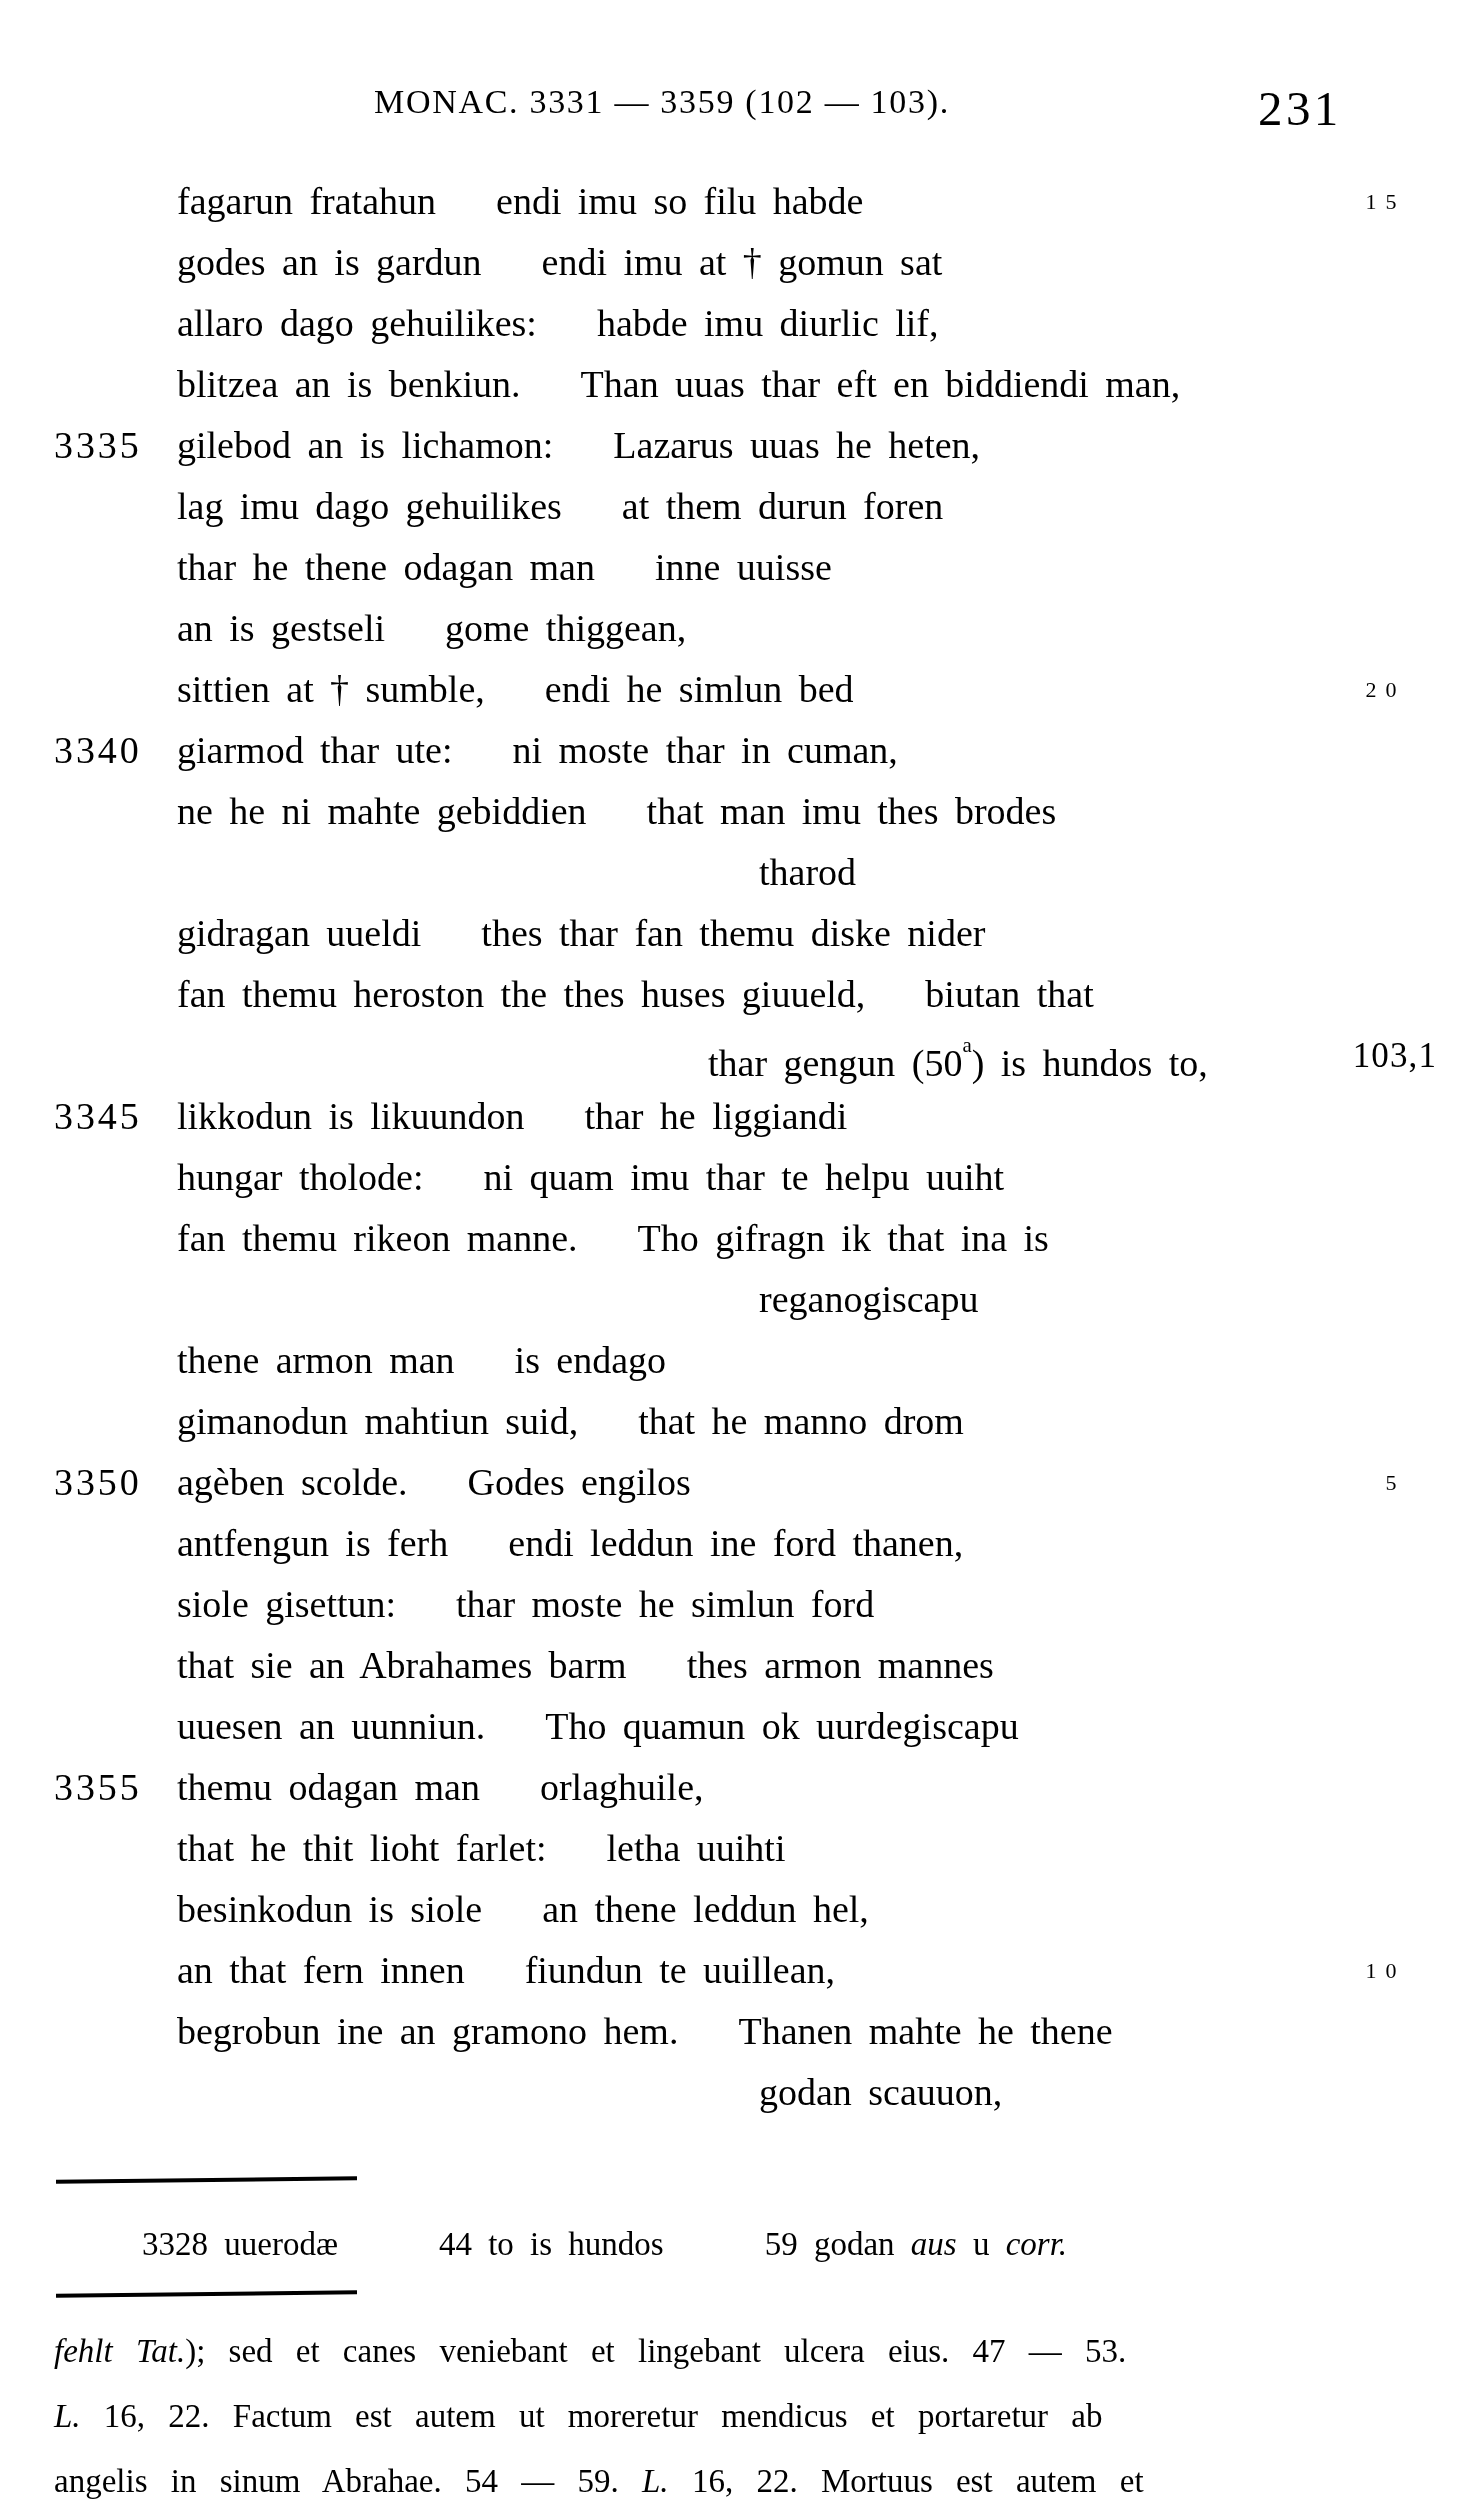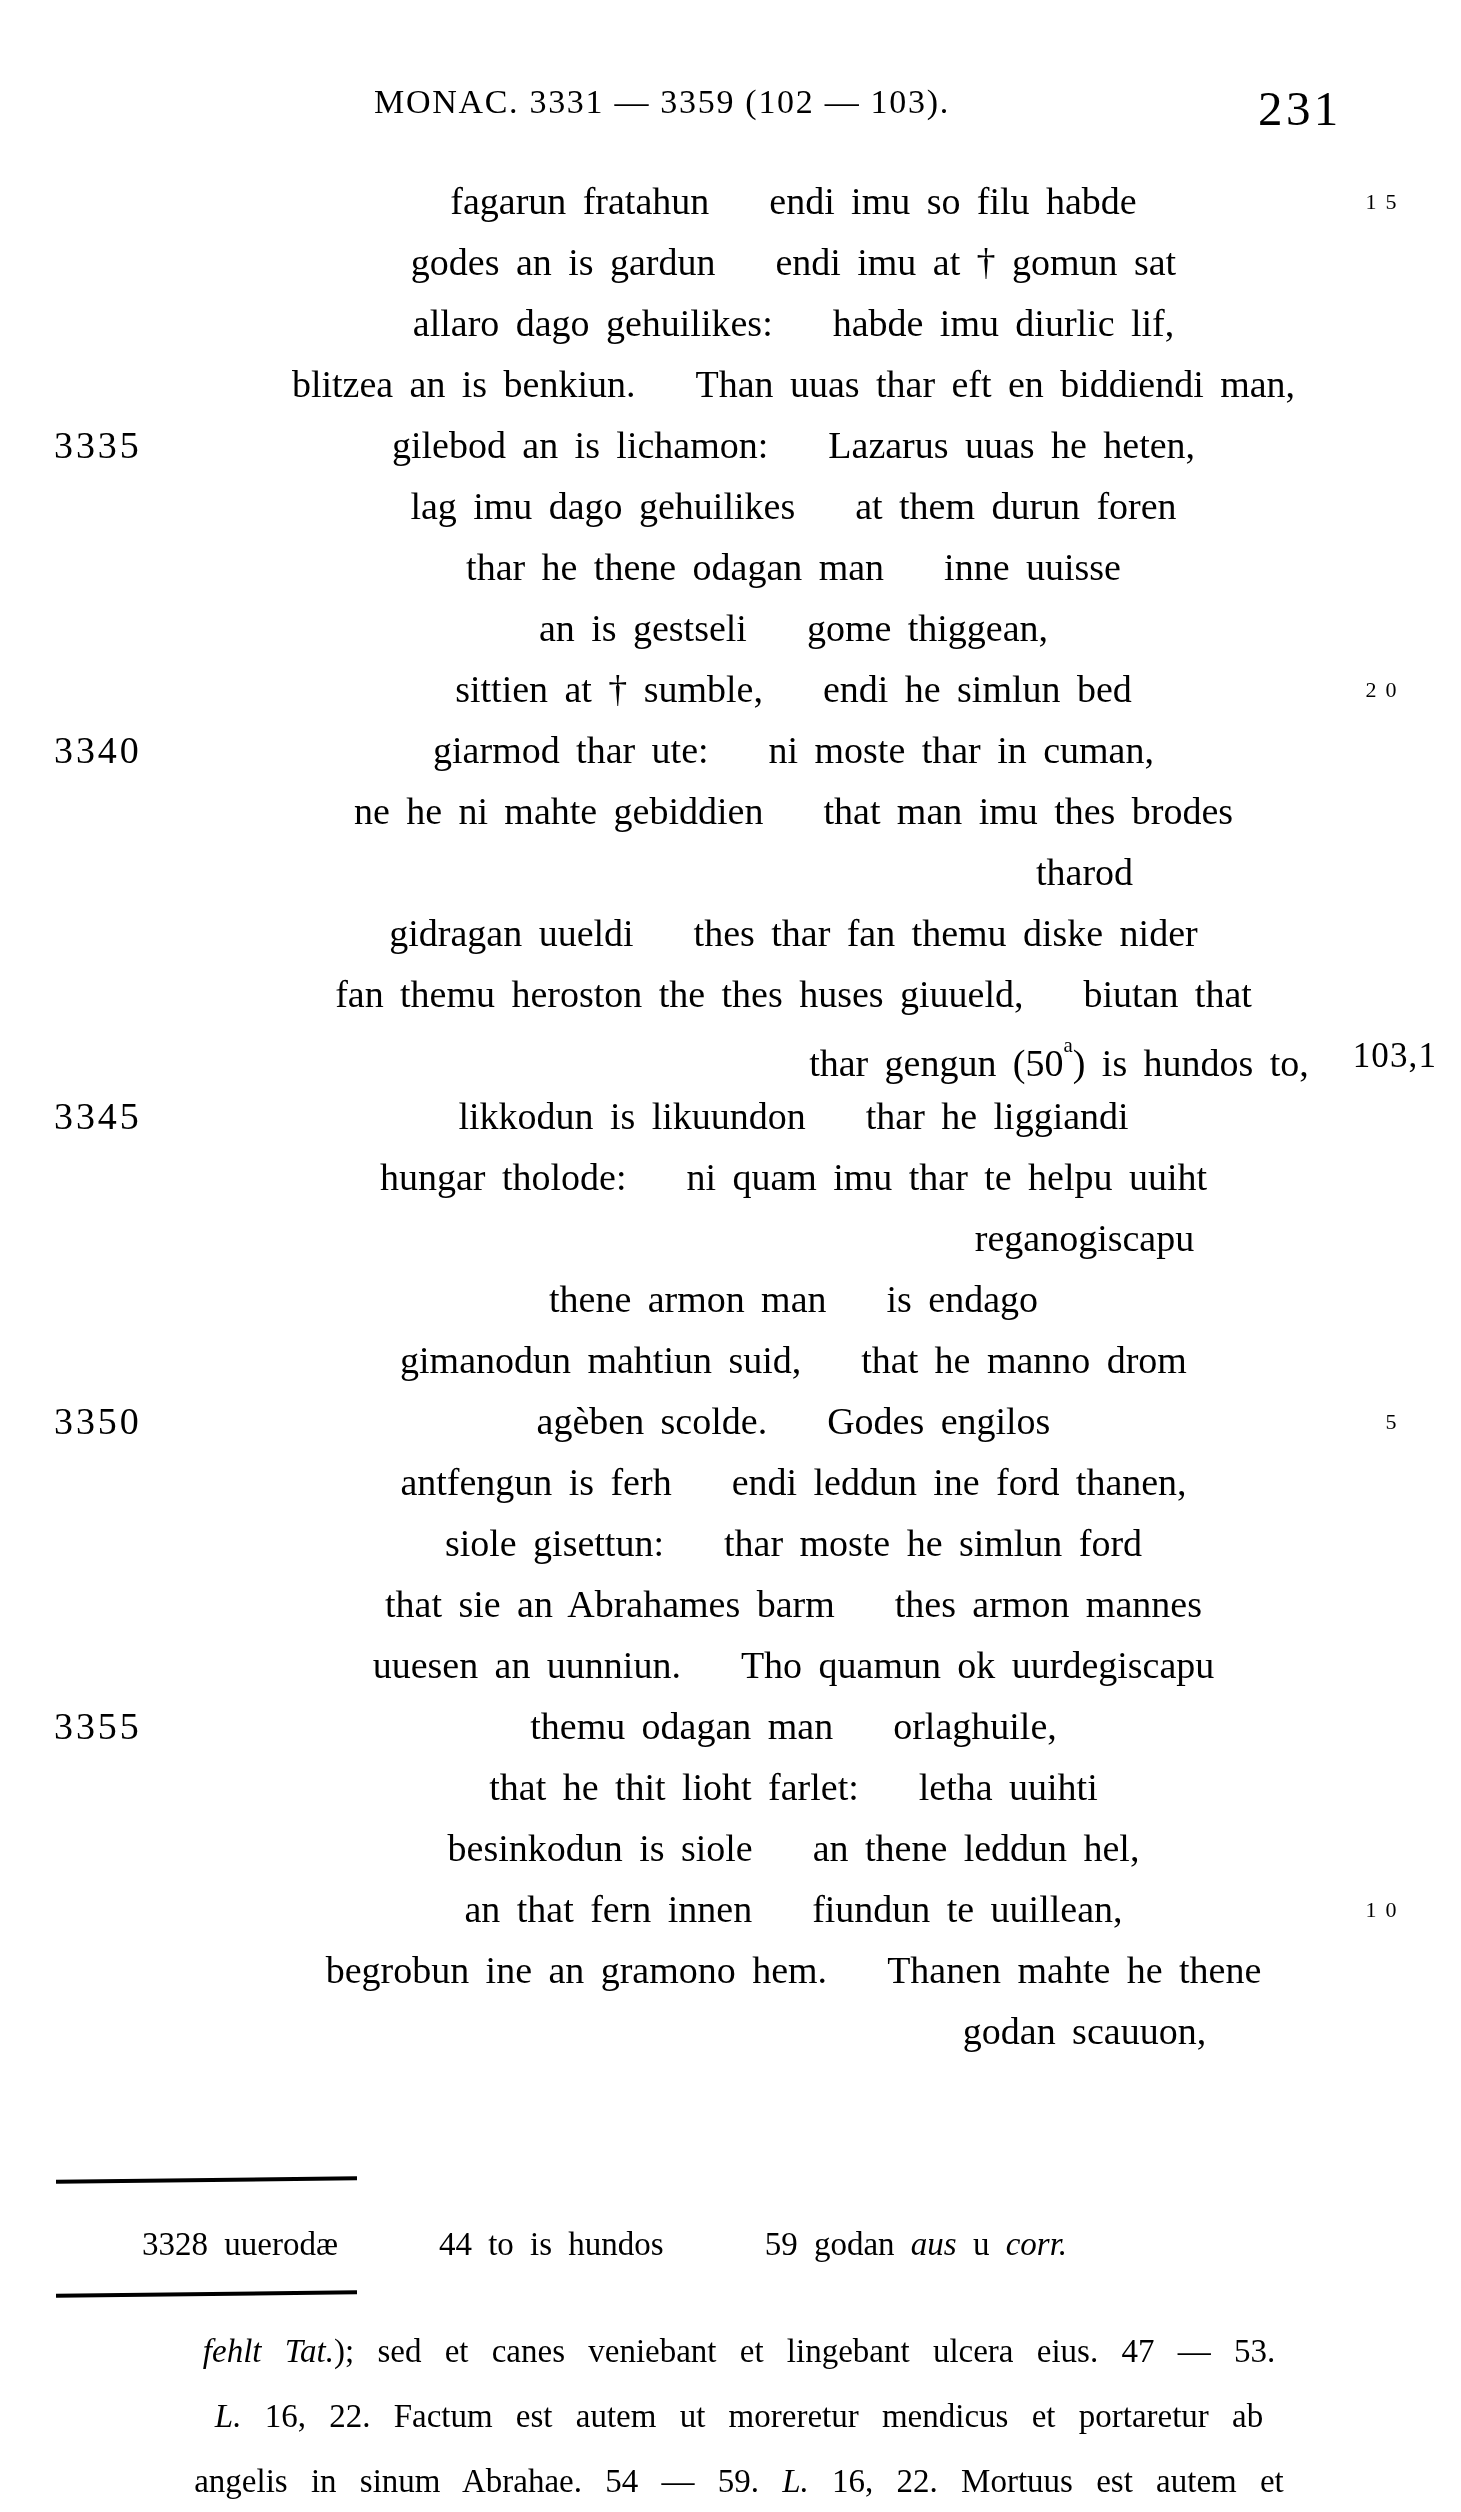--- a/index.html
+++ b/index.html
@@ -1,17 +1,17 @@
 <!DOCTYPE html>
 <html style="font-size:9px"><head>
 <meta charset="utf-8">
 <style>
   html,body{margin:0;padding:0;background:#ffffff;}
   .page{position:relative;width:1462px;height:2512px;background:#ffffff;overflow:hidden;
-        font-family:"Liberation Serif", serif;color:#000;text-align:center;}
+        font-family:"Liberation Serif", serif;color:#000;}
   .header{position:absolute;left:374px;top:83px;font-size:34px;letter-spacing:1.7px;white-space:nowrap;}
   .pagenum{position:absolute;left:1258px;top:64px;font-size:49px;letter-spacing:3.4px;margin-top:16px;}
   .verse{position:absolute;left:177px;top:171px;width:1233px;font-size:38px;word-spacing:6.9px;}
   .vrow{position:relative;height:61px;line-height:61px;white-space:nowrap;}
   .vnum{position:absolute;left:-123px;letter-spacing:2.9px;}
   .half{display:inline;}
   .b2{margin-left:60px;}
   .cont{padding-left:582px;}
   .cont2{padding-left:531px;}
   .mnum{position:absolute;right:4.6px;top:0;font-size:22px;letter-spacing:9px;margin-left:48px;}
@@ -46,20 +46,21 @@
       <div class="vrow"><span class="half">an is gestseli</span><span class="half b2">gome thiggean,</span></div>
       <div class="vrow"><span class="half">sittien at † sumble,</span><span class="half b2">endi he simlun bed</span><span class="mnum">20</span></div>
       <div class="vrow"><span class="vnum">3340</span><span class="half">giarmod thar ute:</span><span class="half b2">ni moste thar in cuman,</span></div>
       <div class="vrow"><span class="half">ne he ni mahte gebiddien</span><span class="half b2">that man imu thes brodes</span></div>
       <div class="vrow cont"><span class="half">tharod</span></div>
       <div class="vrow"><span class="half">gidragan uueldi</span><span class="half b2">thes thar fan themu diske nider</span></div>
       <div class="vrow"><span class="half">fan themu heroston the thes huses giuueld,</span><span class="half b2">biutan that</span></div>
       <div class="vrow cont2"><span class="half">thar gengun (50<sup>a</sup>) is hundos to,</span><span class="fitte">103,1</span></div>
       <div class="vrow"><span class="vnum">3345</span><span class="half">likkodun is likuundon</span><span class="half b2">thar he liggiandi</span></div>
       <div class="vrow"><span class="half">hungar tholode:</span><span class="half b2">ni quam imu thar te helpu uuiht</span></div>
+      <div class="vrow"><span class="half">fan themu rikeon manne.</span><span class="half b2">Tho gifragn ik that ina is</span></div>
       <div class="vrow cont"><span class="half">reganogiscapu</span></div>
       <div class="vrow"><span class="half">thene armon man</span><span class="half b2">is endago</span></div>
       <div class="vrow"><span class="half">gimanodun mahtiun suid,</span><span class="half b2">that he manno drom</span></div>
       <div class="vrow"><span class="vnum">3350</span><span class="half">agèben scolde.</span><span class="half b2">Godes engilos</span><span class="mnum">5</span></div>
       <div class="vrow"><span class="half">antfengun is ferh</span><span class="half b2">endi leddun ine ford thanen,</span></div>
       <div class="vrow"><span class="half">siole gisettun:</span><span class="half b2">thar moste he simlun ford</span></div>
       <div class="vrow"><span class="half">that sie an Abrahames barm</span><span class="half b2">thes armon mannes</span></div>
       <div class="vrow"><span class="half">uuesen an uunniun.</span><span class="half b2">Tho quamun ok uurdegiscapu</span></div>
       <div class="vrow"><span class="vnum">3355</span><span class="half">themu odagan man</span><span class="half b2">orlaghuile,</span></div>
       <div class="vrow"><span class="half">that he thit lioht farlet:</span><span class="half b2">letha uuihti</span></div>

